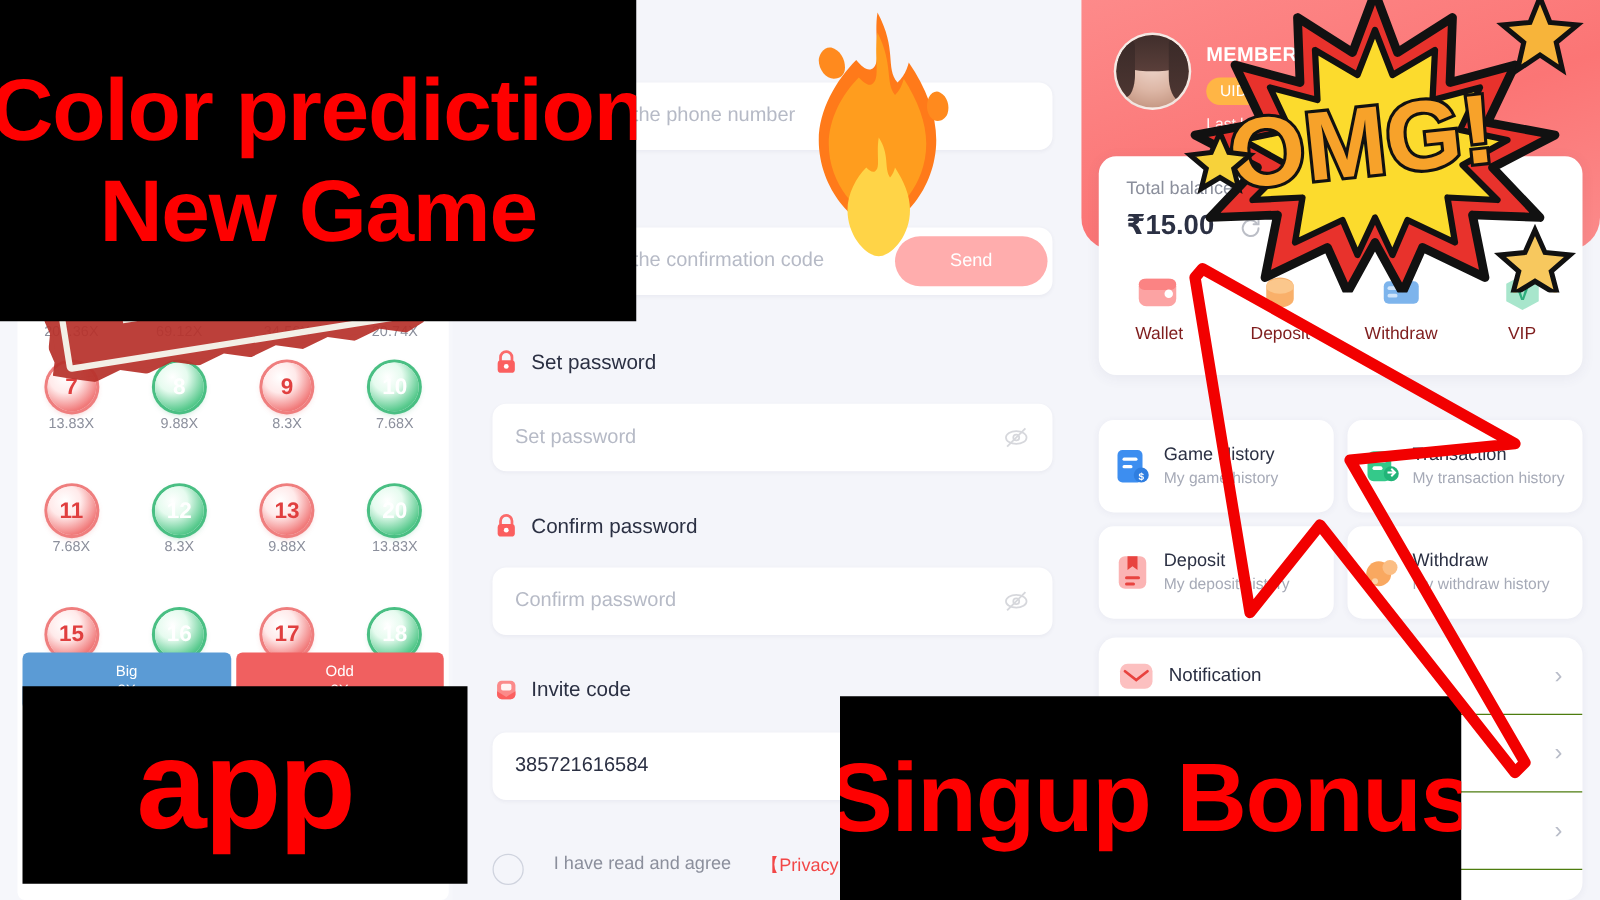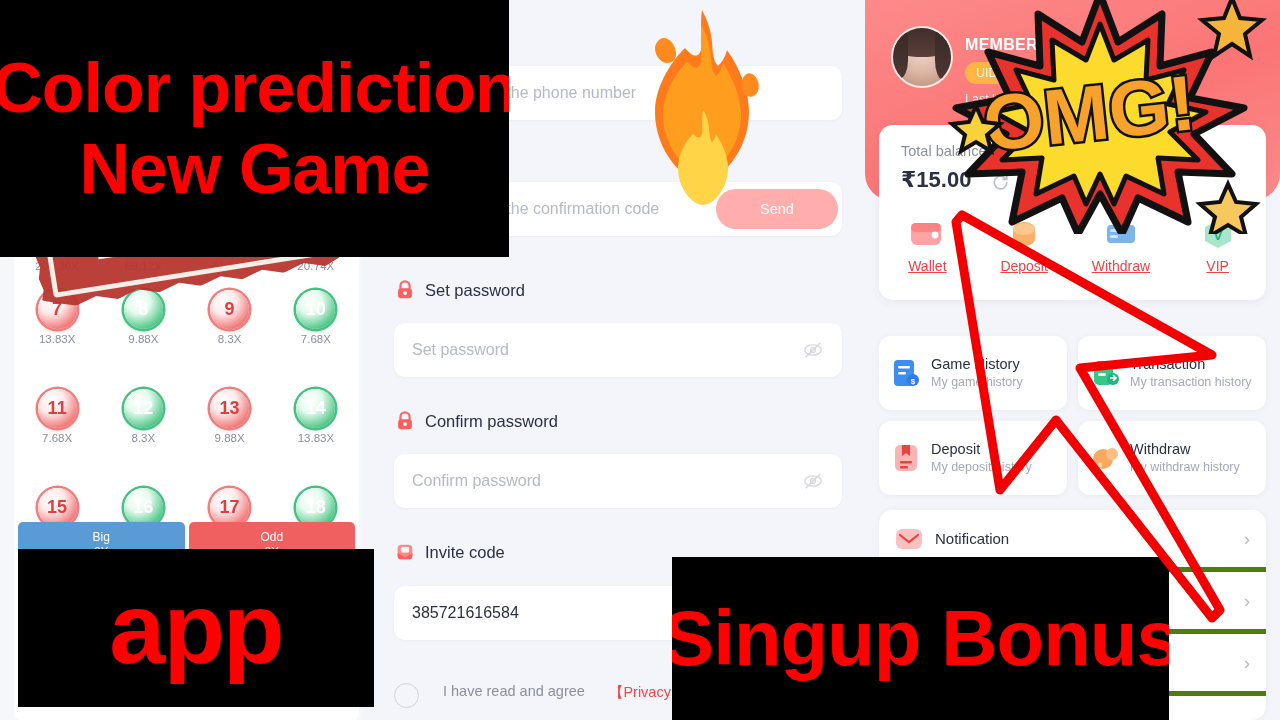--- a/index.html
+++ b/index.html
@@ -90,34 +90,34 @@
   .lastlogin { position:absolute; left:100px; top:92px; font-size:12.5px; color:rgba(255,255,255,.9); white-space:nowrap; }
 
   .bal-card { position:absolute; left:14px; top:125px; width:387px; height:175px;
     background:#fff; border-radius:14px; box-shadow:0 2px 10px rgba(70,70,120,.07); }
   .bal-lbl { position:absolute; left:22px; top:18px; font-size:14.5px; color:#8b8f9c; }
   .bal-amt { position:absolute; left:22px; top:42px; font-size:22px; font-weight:700; color:#2b3043; }
   .refresh { position:absolute; left:112px; top:48px; width:19px; height:19px; opacity:.45; }
   .qa-row { position:absolute; left:0; top:92px; width:387px; display:flex; }
   .qa { flex:1; display:flex; flex-direction:column; align-items:center; gap:7px; }
   .qa-ic { width:38px; height:34px; }
-  .qa-lb { font-size:14px; color:#ef4444;text-decoration:underline; }
+  .qa-lb { font-size:14px; color:#7f1d1d; }
 
   .grid2 { position:absolute; left:14px; top:336px; width:387px; display:flex; flex-wrap:wrap; gap:11px; }
   .gcard { width:188px; height:74px; background:#fff; border-radius:12px;
     display:flex; align-items:center; gap:10px; padding:0 12px;
     box-shadow:0 1px 6px rgba(70,70,120,.06); }
   .gc-ic { width:30px; height:30px; flex:0 0 30px; }
   .gc-t { font-size:14.5px; color:#2b3043; line-height:1.15; }
   .gc-s { font-size:12.5px; color:#a6aab7; line-height:1.2; margin-top:2px; }
 
   .listcard { position:absolute; left:14px; top:510px; width:387px; height:210px;
     background:#fff; border-radius:14px; box-shadow:0 1px 6px rgba(70,70,120,.06); overflow:hidden; }
   .lrow { height:62px; display:flex; align-items:center; gap:12px; padding:0 16px;
-    border-bottom:5px solid #4d7c0f; }
+    border-bottom:1px solid #4d7c0f; }
   .lrow .l-ic { width:28px; height:28px; flex:0 0 28px; }
   .lrow .l-t { font-size:15px; color:#2b3043; }
   .chev { margin-left:auto; color:#b9bdc9; font-size:19px; font-weight:300; }
 
   
   .blackbox { position:absolute; background:#000; display:flex; flex-direction:column;
     align-items:center; justify-content:center; overflow:hidden; }
   .bb-line { color:#fe0000; font-weight:700; font-family:"Liberation Sans",sans-serif;
     line-height:.98; white-space:nowrap; }
 
@@ -180,21 +180,21 @@
             </div>
             <div class="ball-cell">
               <div class="ball green">12</div>
               <div class="ball-x">8.3X</div>
             </div>
             <div class="ball-cell">
               <div class="ball red">13</div>
               <div class="ball-x">9.88X</div>
             </div>
             <div class="ball-cell">
-              <div class="ball green">14</div>
+              <div class="ball green">20</div>
               <div class="ball-x">13.83X</div>
             </div>
           </div>
           <div class="ball-row" style="top: 488px;">
             <div class="ball-cell">
               <div class="ball red">15</div>
               <div class="ball-x">20.74X</div>
             </div>
             <div class="ball-cell">
               <div class="ball green">16</div>

